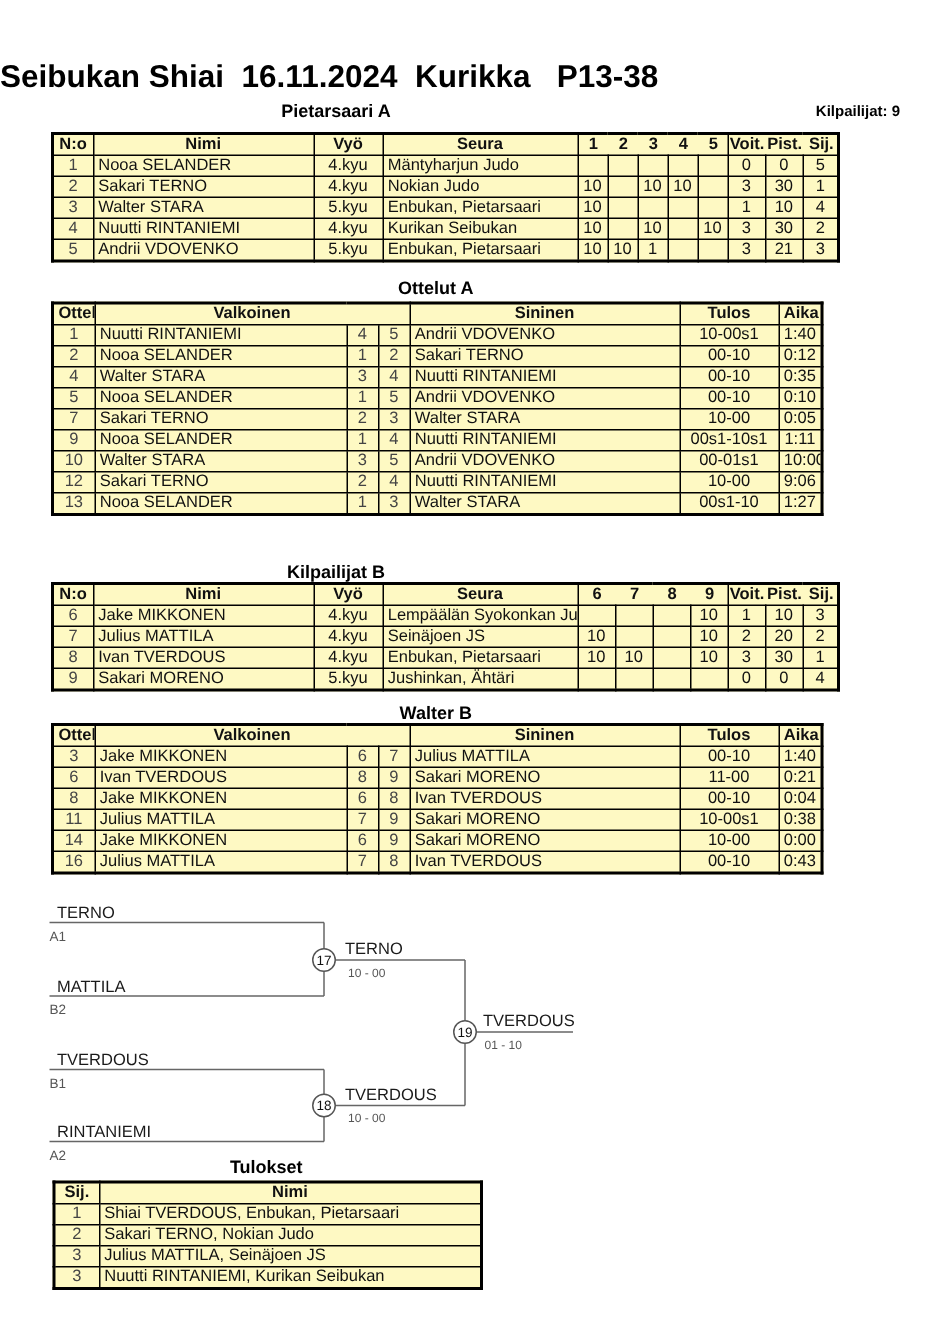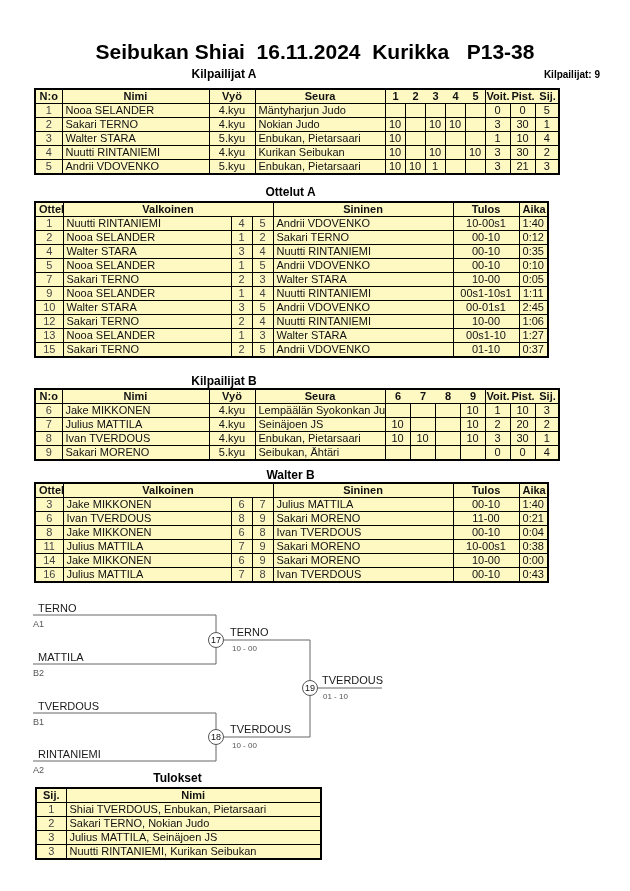--- a/index.html
+++ b/index.html
@@ -3,21 +3,21 @@
 <meta charset="utf-8">
 <style>
   * { box-sizing: border-box; }
   html,body { margin:0; padding:0; }
   body {
     width:630px; height:891px; background:#ffffff; position:relative;
     font-family:"Liberation Sans","DejaVu Sans",sans-serif; color:#111;
   }
   .abs { position:absolute; }
   .page-title {
-    top:40px; left:0; width:630px; text-align:center;
+    top:40px; left:0; width:630px; 
     font-size:21px; font-weight:bold; white-space:pre; color:#000;
   }
   .heading { font-weight:bold; font-size:12px; text-align:center; color:#000; }
   .count-label { font-size:10px; font-weight:bold; text-align:right; color:#000; }
 
   table.sheet {
     border-collapse:collapse; table-layout:fixed;
     border:2px solid #000; font-size:11px; background:#fef9c3;
   }
   .sheet th, .sheet td {
@@ -39,21 +39,21 @@
   svg text { font-family:"Liberation Sans","DejaVu Sans",sans-serif; }
   .bk-name { font-size:11px; fill:#1a1a1a; }
   .bk-seed { font-size:9px; fill:#555; }
   .bk-score { font-size:8px; fill:#555; }
   .bk-circ-no { font-size:9px; fill:#111; text-anchor:middle; }
 </style>
 </head>
 <body>
 
 <div class="abs page-title">Seibukan Shiai  16.11.2024  Kurikka   P13-38</div>
-<div class="abs heading" style="top:67px; left:34px; width:380px;">Kilpailijat A</div>
+<div class="abs heading" style="top:67px; left:34px; width:380px;">Pietarsaari A</div>
 <div class="abs count-label" style="top:69px; left:450px; width:150px;">Kilpailijat: 9</div>
 
 <table class="sheet abs" style="top:88px; left:34px; width:524px;">
   <colgroup>
       <col style="width:27px">
       <col style="width:147px">
       <col style="width:46px">
       <col style="width:130px">
       <col style="width:20px">
       <col style="width:20px">
@@ -233,48 +233,39 @@
     <td class="t-center">00s1-10s1</td>
     <td class="t-center">1:11</td>
   </tr>
   <tr>
     <td class="num">10</td>
     <td class="t-left">Walter STARA</td>
     <td class="num">3</td>
     <td class="num">5</td>
     <td class="t-left">Andrii VDOVENKO</td>
     <td class="t-center">00-01s1</td>
-    <td class="t-center">2:45</td>
+    <td class="t-center">10:00</td>
   </tr>
   <tr>
     <td class="num">12</td>
     <td class="t-left">Sakari TERNO</td>
     <td class="num">2</td>
     <td class="num">4</td>
     <td class="t-left">Nuutti RINTANIEMI</td>
     <td class="t-center">10-00</td>
-    <td class="t-center">1:06</td>
+    <td class="t-center">9:06</td>
   </tr>
   <tr>
     <td class="num">13</td>
     <td class="t-left">Nooa SELANDER</td>
     <td class="num">1</td>
     <td class="num">3</td>
     <td class="t-left">Walter STARA</td>
     <td class="t-center">00s1-10</td>
     <td class="t-center">1:27</td>
-  </tr>
-  <tr>
-    <td class="num">15</td>
-    <td class="t-left">Sakari TERNO</td>
-    <td class="num">2</td>
-    <td class="num">5</td>
-    <td class="t-left">Andrii VDOVENKO</td>
-    <td class="t-center">01-10</td>
-    <td class="t-center">0:37</td>
   </tr>
 </tbody>
   </table>
 
 <div class="abs heading" style="top:374px; left:34px; width:380px;">Kilpailijat B</div>
 <table class="sheet abs" style="top:388px; left:34px; width:524px;">
   <colgroup>
       <col style="width:27px">
       <col style="width:147px">
       <col style="width:46px">
@@ -345,21 +336,21 @@
     <td class="t-center"></td>
     <td class="t-center">10</td>
     <td class="t-center thick-l">3</td>
     <td class="t-center">30</td>
     <td class="t-center">1</td>
   </tr>
   <tr>
     <td class="num">9</td>
     <td class="t-left">Sakari MORENO</td>
     <td class="t-center">5.kyu</td>
-    <td class="t-left">Seibukan, Ähtäri</td>
+    <td class="t-left">Jushinkan, Ähtäri</td>
     <td class="t-center"></td>
     <td class="t-center"></td>
     <td class="t-center"></td>
     <td class="t-center"></td>
     <td class="t-center thick-l">0</td>
     <td class="t-center">0</td>
     <td class="t-center">4</td>
   </tr>
 </tbody>
   </table>

